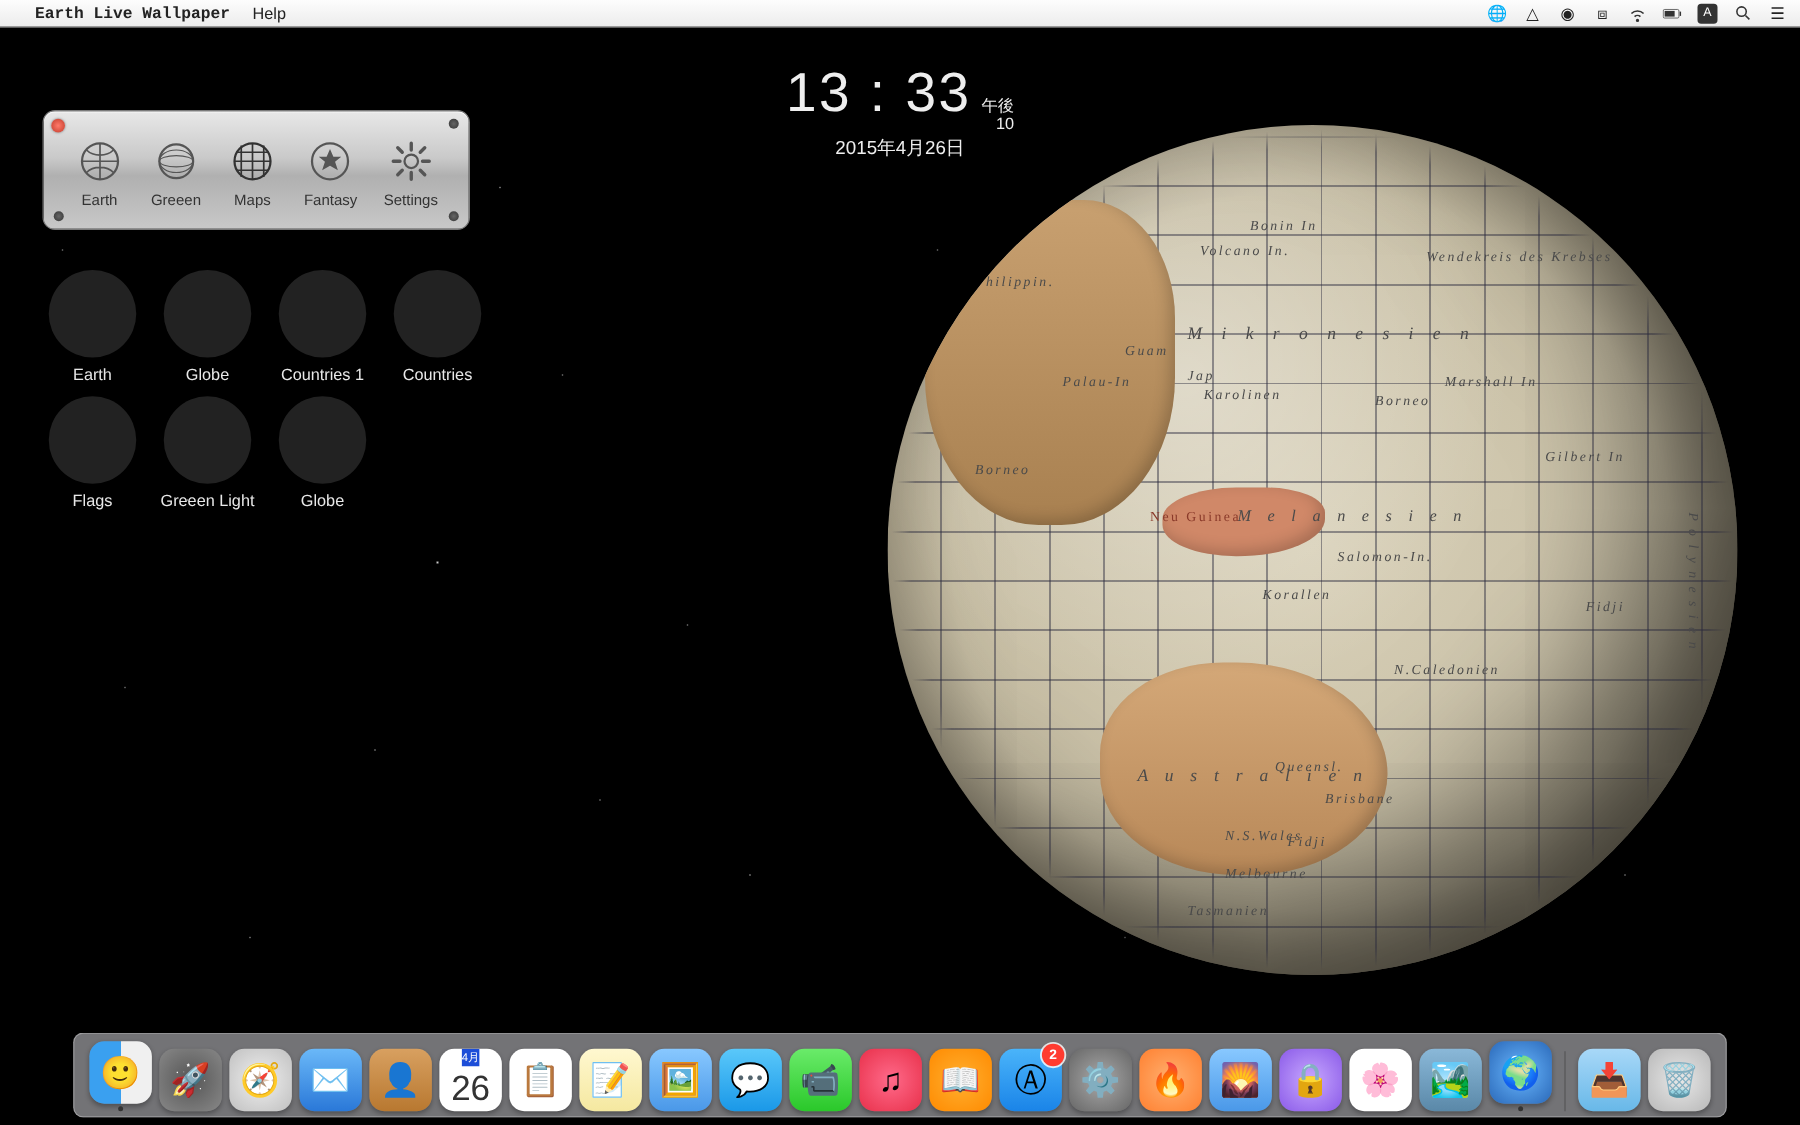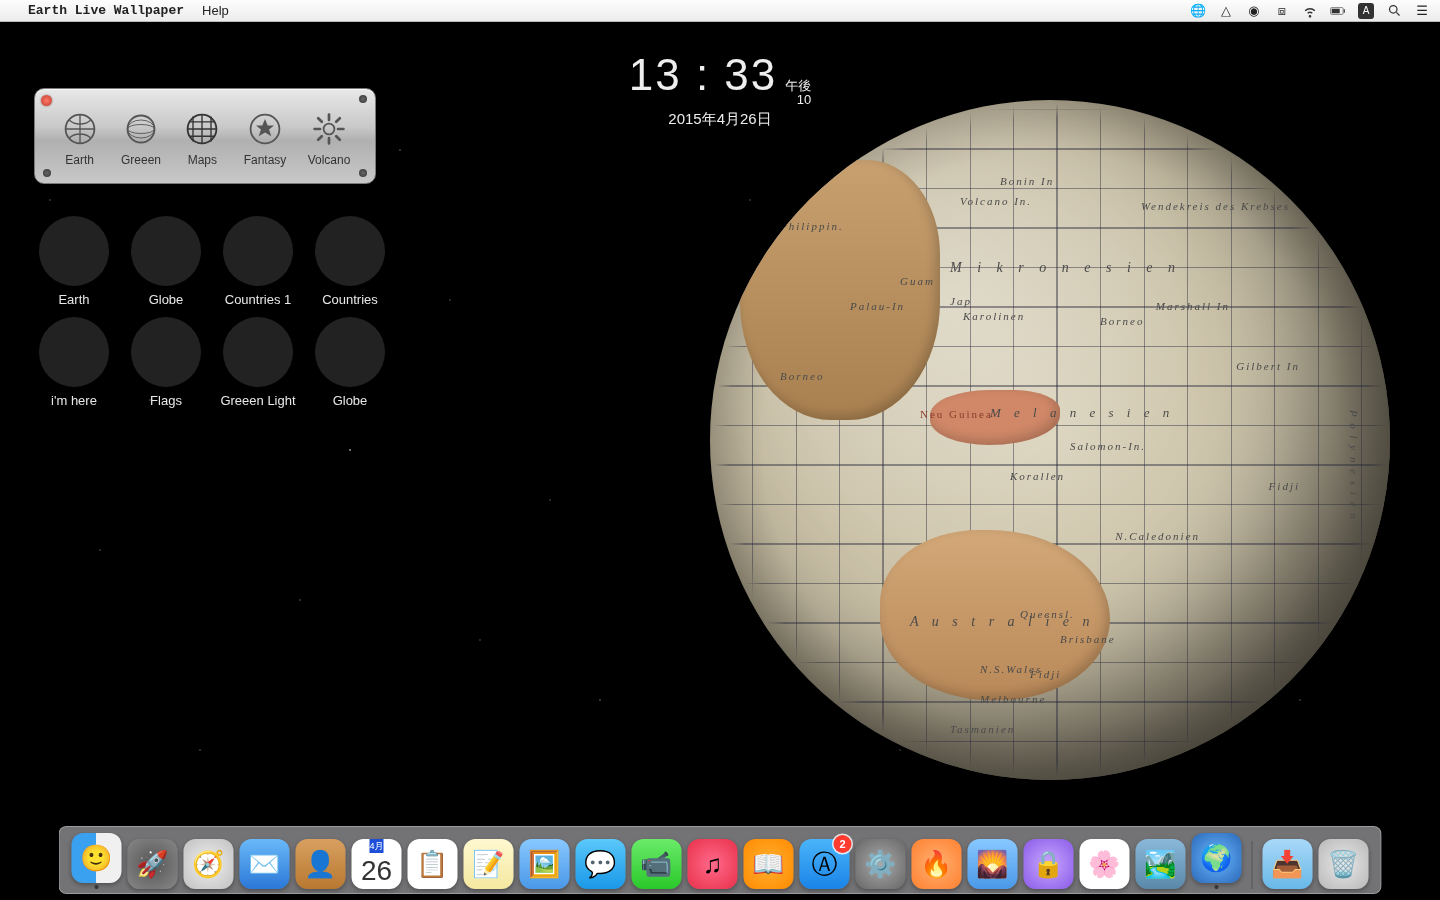--- a/index.html
+++ b/index.html
@@ -283,44 +283,40 @@
     </div>
     <div>Fantasy</div>
   </div>
   <div class="panel-item">
     <div class="ico">
       <svg viewBox="0 0 40 40">
           <circle cx="20" cy="20" r="6" fill="none" stroke="#555" stroke-width="2"></circle>
           <path d="M20 4v6M20 30v6M4 20h6M30 20h6M8 8l4 4M28 28l4 4M32 8l-4 4M12 28l-4 4" stroke="#555" stroke-width="3" stroke-linecap="round"></path>
         </svg>
     </div>
-    <div>Volcano</div>
+    <div>Settings</div>
   </div>
 </div>
 
 <div class="wp-grid">
   <div class="wp-item">
       <div class="thumb th-earth"></div>
       <div class="label">Earth</div>
     </div>
   <div class="wp-item">
       <div class="thumb th-globe"></div>
       <div class="label">Globe</div>
     </div>
   <div class="wp-item">
       <div class="thumb th-countries2"></div>
       <div class="label">Countries 1</div>
     </div>
   <div class="wp-item">
       <div class="thumb th-countries"></div>
       <div class="label">Countries</div>
-    </div>
-  <div class="wp-item">
-      <div class="thumb th-imhere"></div>
-      <div class="label">i'm here</div>
     </div>
   <div class="wp-item">
       <div class="thumb th-flags"></div>
       <div class="label">Flags</div>
     </div>
   <div class="wp-item">
       <div class="thumb th-green"></div>
       <div class="label">Greeen Light</div>
     </div>
   <div class="wp-item">

